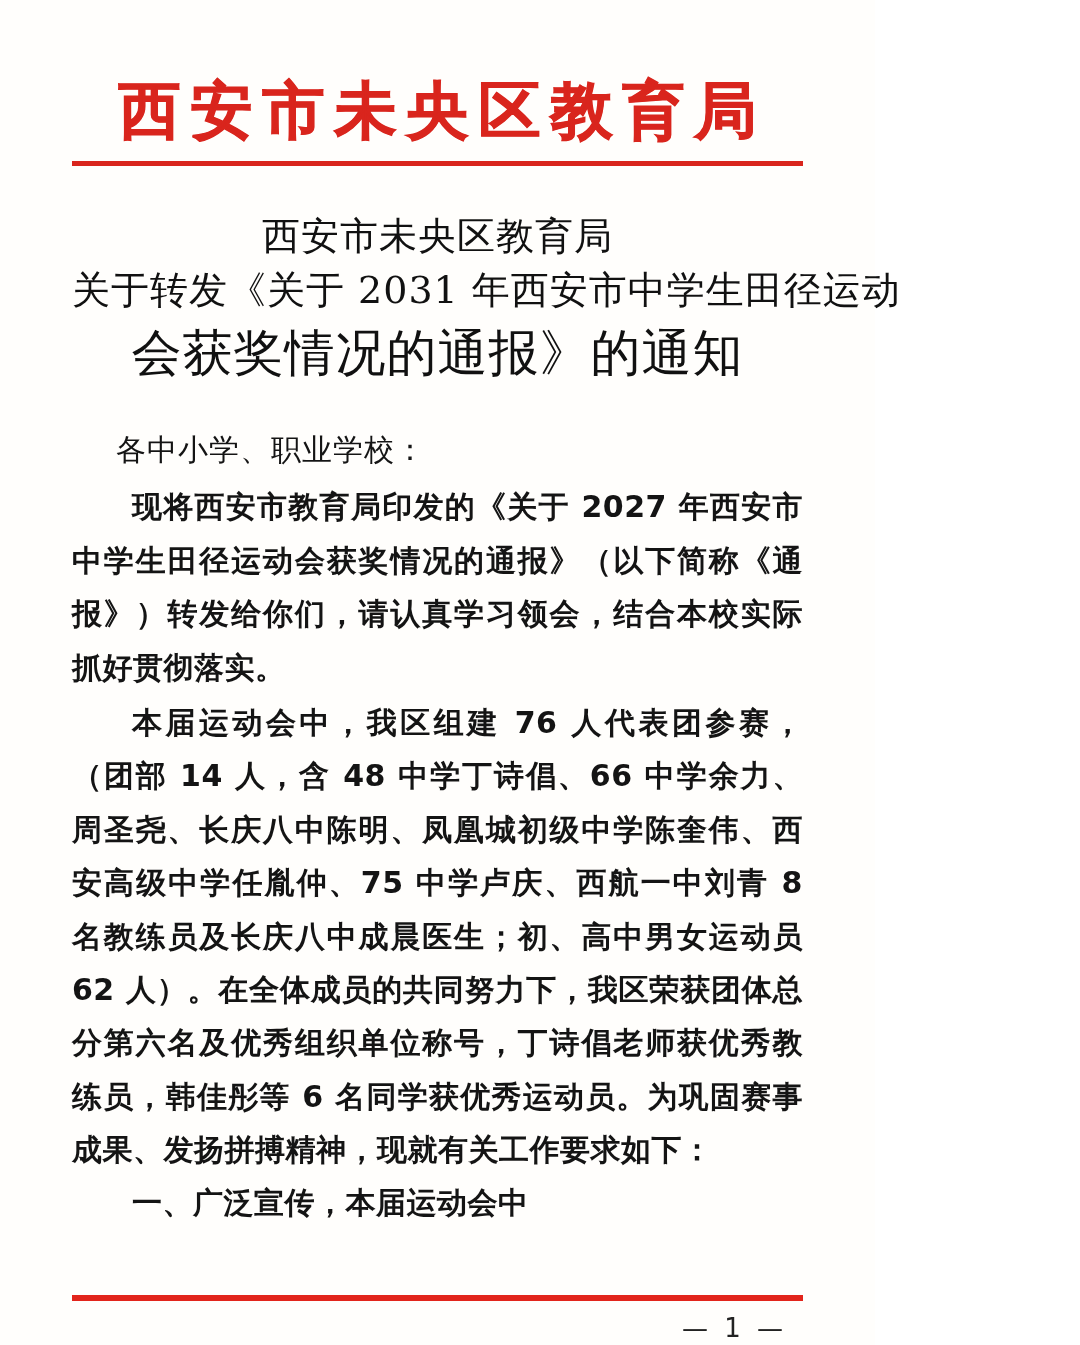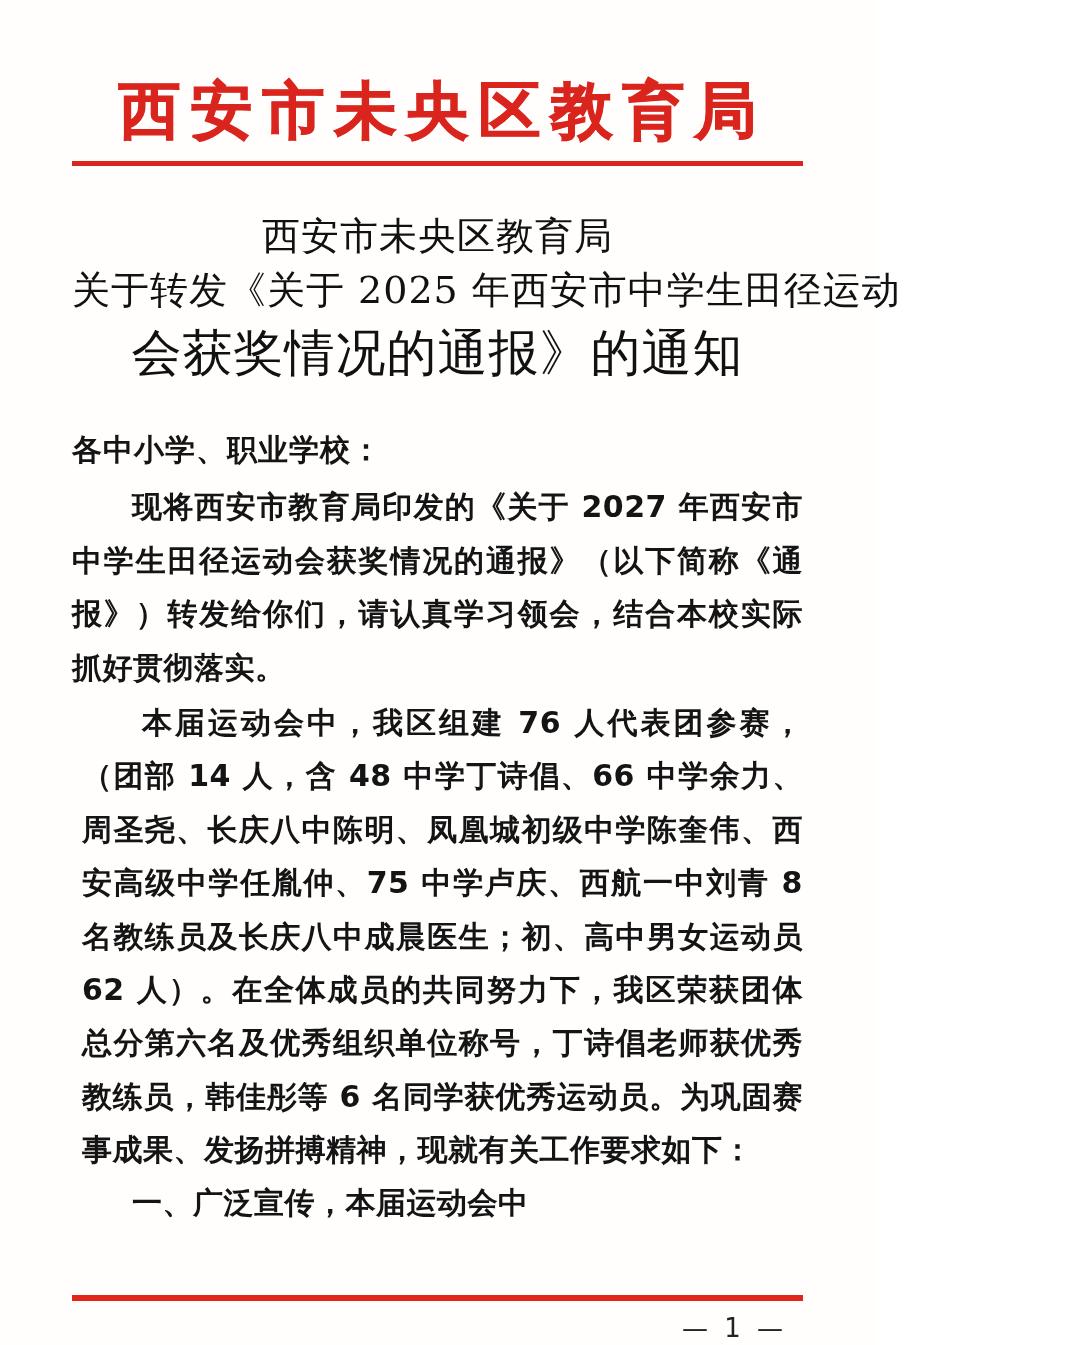--- a/index.html
+++ b/index.html
@@ -66,29 +66,30 @@
     margin-top: 34px;
     font-family: "DejaVu Sans", "Liberation Sans", sans-serif;
     font-size: 30px;
     line-height: 1.78;
     color: #141414;
     letter-spacing: 0.5px;
     text-align: justify;
   }
   .salutation {
     margin-bottom: 4px;
-    font-weight: bold;
+    font-weight: normal;
     letter-spacing: 1px;
+    margin-left: 44px;
   }
   .para {
     text-indent: 60px;
     margin: 0;
     font-weight: bold;
   }
-  .para + .para { margin-top: 2px; margin-left: 10px; }
+  .para + .para { margin-top: 2px; }
   .section-head {
     text-indent: 60px;
     font-weight: bold;
     margin: 0;
   }
   
   .footer-rule {
     position: absolute;
     left: 72px;
     right: 72px;
@@ -111,21 +112,21 @@
 
 <div class="page">
 
   <div class="masthead">
     <div class="masthead-title">西安市未央区教育局</div>
     <div class="masthead-rule"></div>
   </div>
 
   <div class="doc-title">
     <span class="line line-1">西安市未央区教育局</span>
-    <span class="line line-2">关于转发《关于 2025 年西安市中学生田径运动</span>
+    <span class="line line-2">关于转发《关于 2031 年西安市中学生田径运动</span>
     <span class="line line-3">会获奖情况的通报》的通知</span>
   </div>
 
   <div class="body-text">
     <p class="salutation">各中小学、职业学校：</p>
     <p class="para">现将西安市教育局印发的《关于 2027 年西安市中学生田径运动会获奖情况的通报》（以下简称《通报》）转发给你们，请认真学习领会，结合本校实际抓好贯彻落实。</p>
     <p class="para">本届运动会中，我区组建 76 人代表团参赛，（团部 14 人，含 48 中学丁诗倡、66 中学余力、周圣尧、长庆八中陈明、凤凰城初级中学陈奎伟、西安高级中学任胤仲、75 中学卢庆、西航一中刘青 8 名教练员及长庆八中成晨医生；初、高中男女运动员 62 人）。在全体成员的共同努力下，我区荣获团体总分第六名及优秀组织单位称号，丁诗倡老师获优秀教练员，韩佳彤等 6 名同学获优秀运动员。为巩固赛事成果、发扬拼搏精神，现就有关工作要求如下：</p>
     <p class="section-head">一、广泛宣传，本届运动会中</p>
   </div>
 

